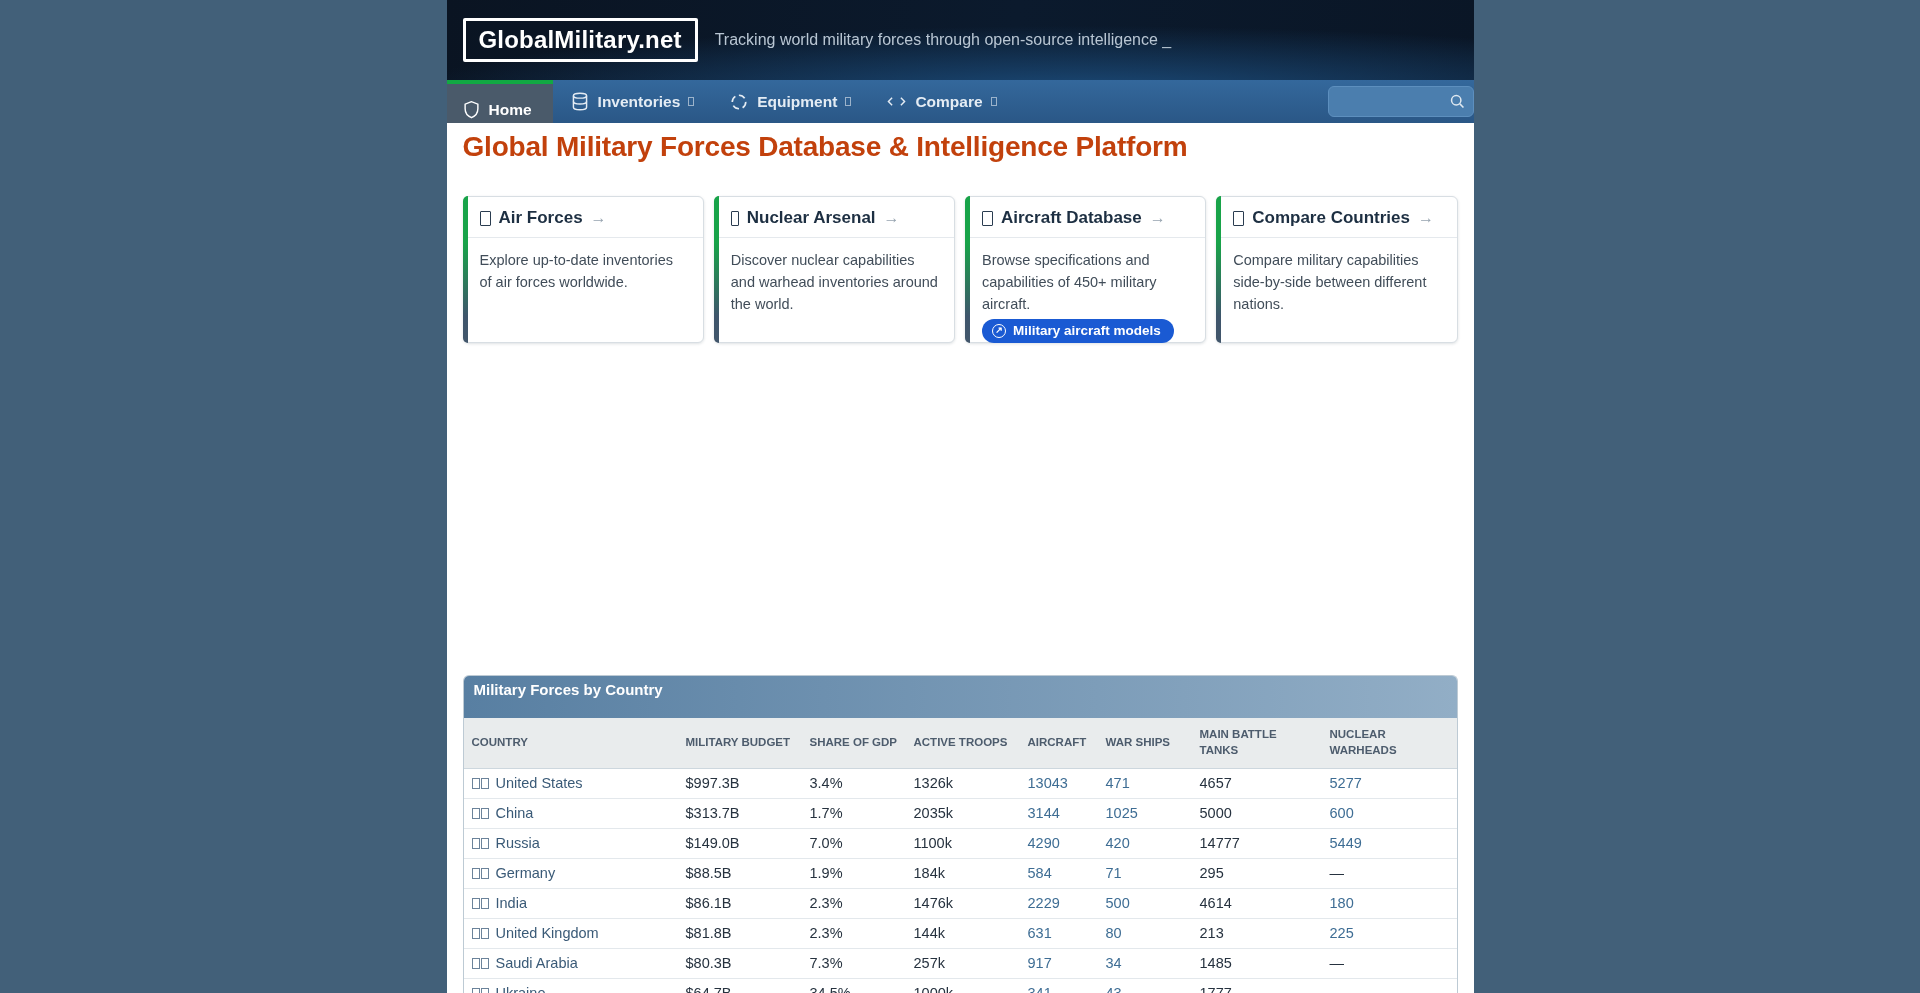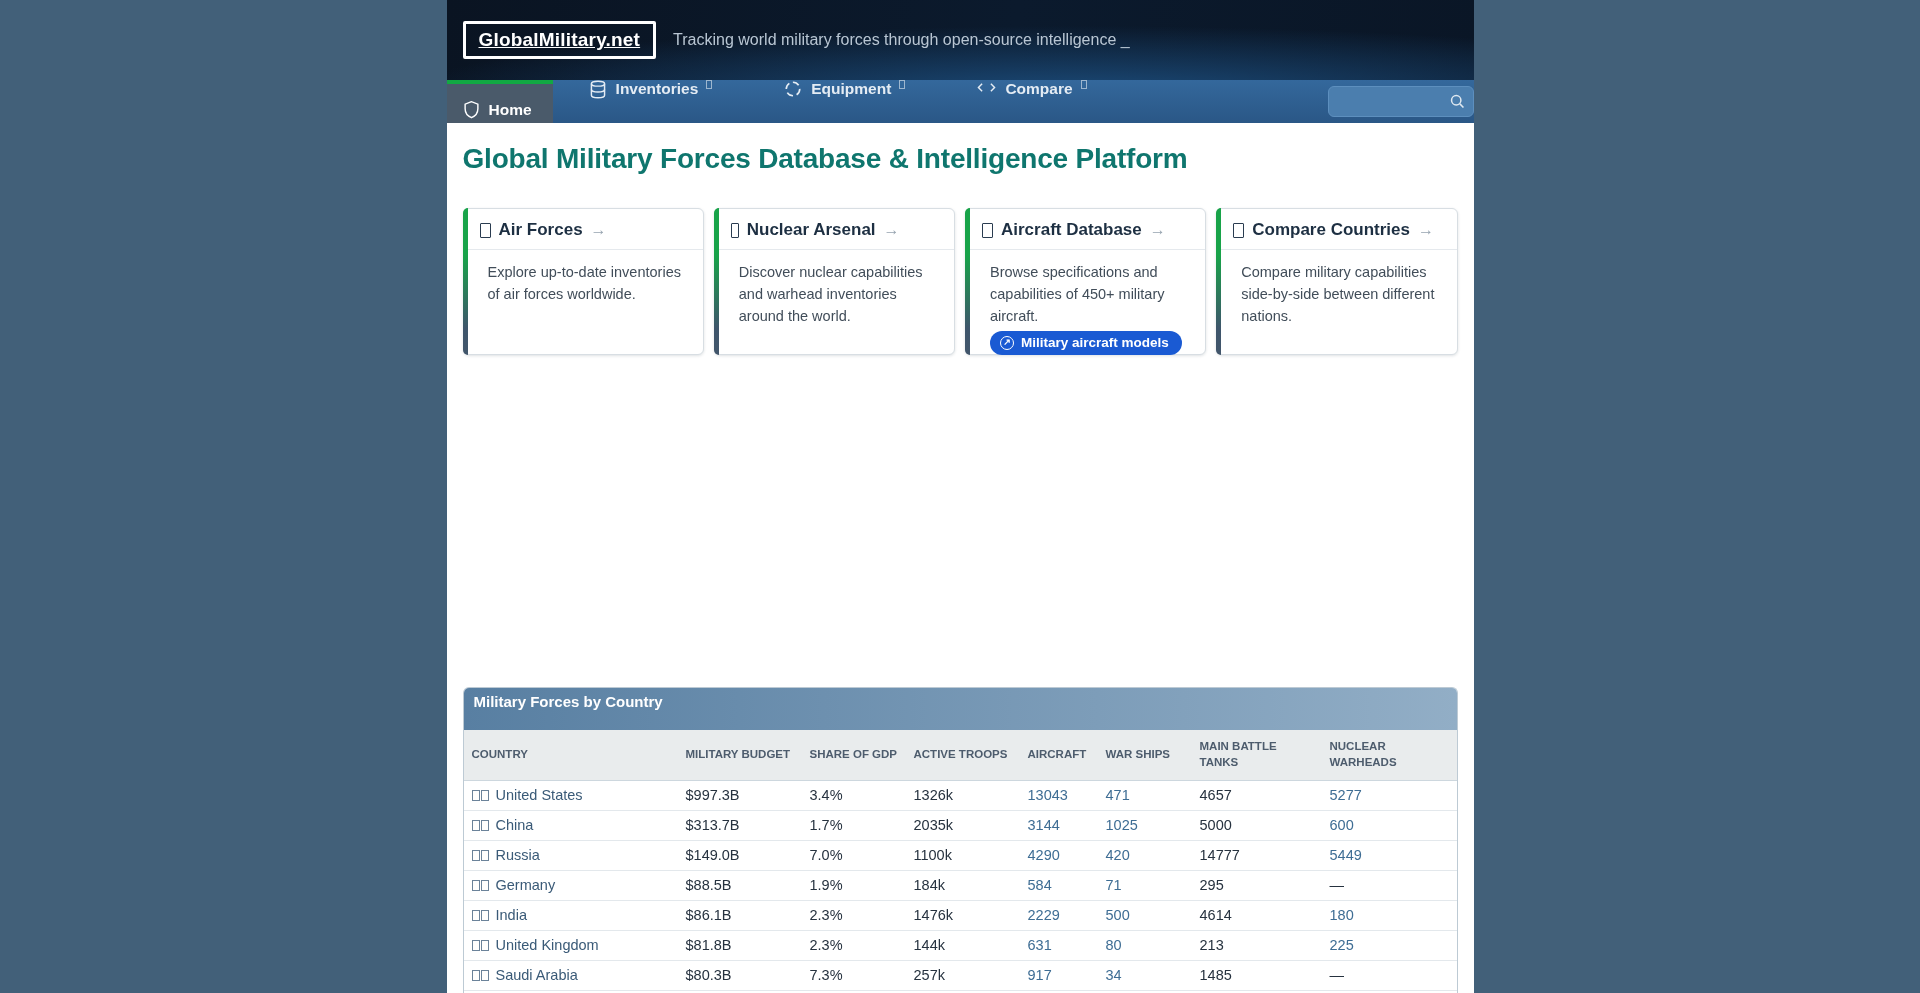--- a/index.html
+++ b/index.html
@@ -13,58 +13,57 @@
 
   
   .site-header {
     height:80px; display:flex; align-items:center; padding:0 16px;
     background:
       radial-gradient(120% 150% at 62% 115%, #1b4a78 0%, rgba(12,29,51,0) 55%),
       linear-gradient(100deg, #0a1422 0%, #0b1a2d 55%, #0a1626 100%);
   }
   .logo-box {
     border:3px solid #ffffff; border-radius:2px; padding:5px 13px;
-    color:#ffffff; font-size:19px; font-weight:bold; letter-spacing:.2px;
+    color:#ffffff; font-size:24px; font-weight:bold; letter-spacing:.2px;
     white-space:nowrap;
-    text-decoration:underline;
   }
   .tagline { margin-left:17px; color:#b9c6d3; font-size:16px; white-space:nowrap; }
 
   
   .nav {
     height:43px; display:flex; align-items:stretch;
     background:linear-gradient(#34689c, #2a5786);
   }
   .nav-tab-active {
     display:flex; align-items:center; padding:12px 21px 0 16px;
     background:#4a5a6a; border-top:4px solid #12a843;
     color:#ffffff; font-size:15.5px; font-weight:bold; cursor:pointer;
   }
   .nav-item {
-    display:flex; padding:0 36px;
+    display:flex; align-items:center; padding:0 18px;
     color:#e4ecf4; font-size:15.5px; font-weight:bold; cursor:pointer;
   }
   .nav-icon { margin-right:9px; display:inline-flex; }
   .caret-tofu {
     display:inline-block; width:6px; height:9px; margin-left:8px;
     border:1px solid rgba(255,255,255,.7); opacity:.75;
   }
   .search-wrap { margin-left:auto; align-self:center; position:relative; }
   .search-input {
     width:146px; height:31px; border:1px solid #5d8fbe; border-radius:6px;
     background:#4b7eae; outline:none; padding:0 30px 0 10px;
     color:#fff; font-size:14px;
   }
   .search-icon { position:absolute; right:8px; top:7px; pointer-events:none; }
 
   
   .main { background:#ffffff; padding:0 16px 60px; min-height:870px; }
   .h1 {
-    margin:0; padding-top:19px; line-height:34px;
-    font-size:28px; font-weight:bold; color:#0f766e; letter-spacing:-.2px;
+    margin:0; padding-top:7px; line-height:34px;
+    font-size:28px; font-weight:bold; color:#c2410c; letter-spacing:-.2px;
   }
 
   
   .cards { display:grid; grid-template-columns:repeat(4,1fr); gap:10px; margin-top:32px; }
   .card {
     position:relative; height:147px; background:#fff;
     border:1px solid #d8dee3; border-radius:6px;
     box-shadow:0 1px 3px rgba(20,40,60,.14); cursor:pointer;
   }
   .card::before {
@@ -75,21 +74,21 @@
   .card-header {
     display:flex; align-items:center; gap:8px; padding:11px 14px 9px 16px;
     border-bottom:1px solid #e5e9ed;
   }
   .card-title { font-size:17px; font-weight:bold; color:#1d2f42; white-space:nowrap; }
   .tofu {
     display:inline-block; width:11px; height:15px; flex:0 0 auto;
     border:1.5px solid #2a3c50; border-radius:1px;
   }
   .card-arrow { color:#96a3af; font-size:16px; }
-  .card-body { padding:12px 14px 0 24px; font-size:14.5px; color:#414d59; line-height:1.5; }
+  .card-body { padding:12px 14px 0 16px; font-size:14.5px; color:#414d59; line-height:1.5; }
   .pill {
     display:inline-flex; align-items:center; gap:7px; margin-top:4px;
     background:#1a5ad3; color:#fff; font-size:13.5px; font-weight:bold;
     padding:4px 13px 5px 10px; border-radius:999px; border:none; cursor:pointer;
     font-family:"Liberation Sans", sans-serif;
   }
   .pill-icon {
     width:14px; height:14px; border:1.6px solid #ffffff; border-radius:50%;
     display:inline-flex; align-items:center; justify-content:center;
     font-size:9px; line-height:1; font-weight:bold;

